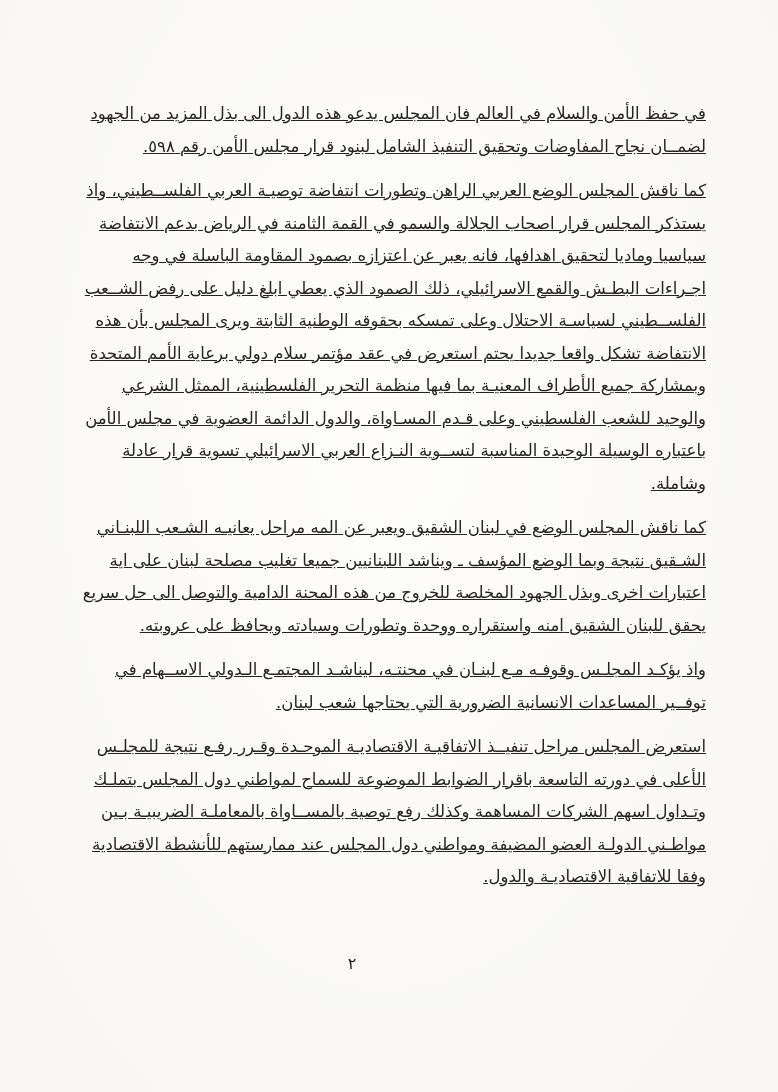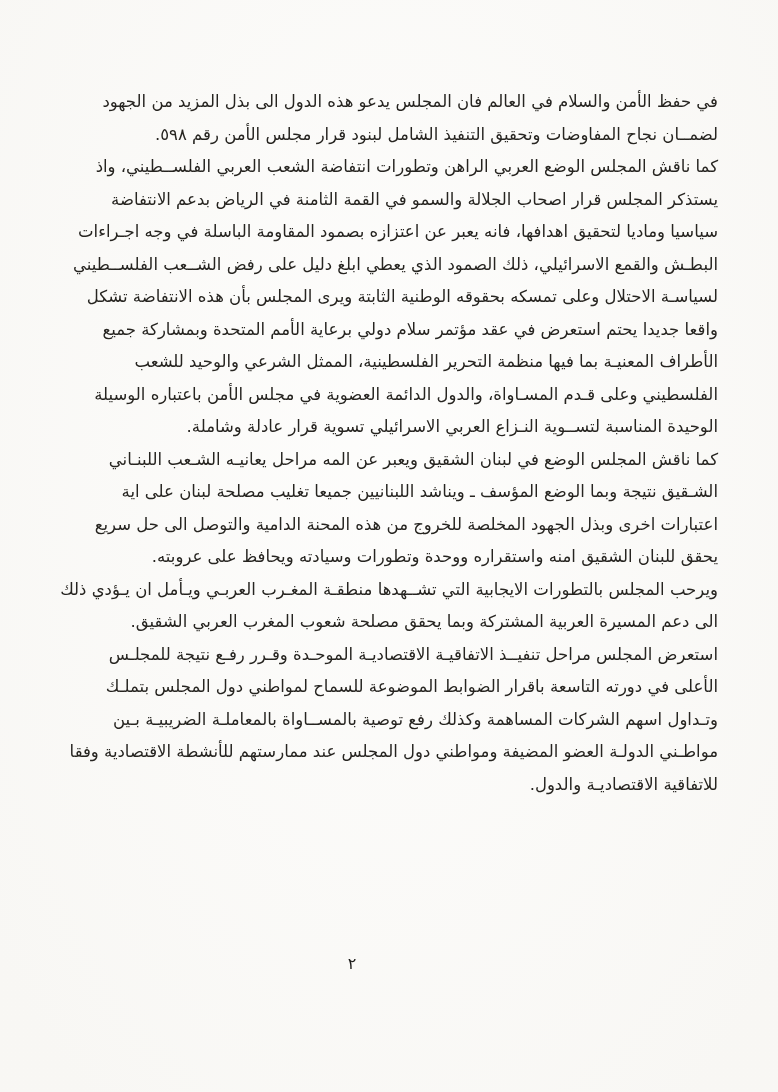--- a/index.html
+++ b/index.html
@@ -24,22 +24,23 @@
   .text-block {
     position: absolute;
     top: 86px;
     right: 60px;
     width: 658px;
     direction: rtl;
     color: #262420;
     font-size: 16.5px;
   }
   .para {
-    margin: 0;
+    margin: 12px;
     padding: 0;
+    text-decoration: underline;
   }
   .line {
     height: 32.5px;
     line-height: 32.5px;
     overflow: hidden;
     text-align: justify;
     text-align-last: justify;
     white-space: normal;
     letter-spacing: 0.1px;
   }
@@ -67,43 +68,43 @@
 <div class="page">
 
   <div class="text-block">
 
     <p class="para">
       <span class="line">في حفظ الأمن والسلام في العالم فان المجلس يدعو هذه الدول الى بذل المزيد من الجهود لضمــان</span>
       <span class="line end">نجاح المفاوضات وتحقيق التنفيذ الشامل لبنود قرار مجلس الأمن رقم ٥٩٨.</span>
     </p>
 
     <p class="para indent">
-      <span class="line first">كما ناقش المجلس الوضع العربي الراهن وتطورات انتفاضة الشعب العربي الفلســطيني، واذ</span>
+      <span class="line first">كما ناقش المجلس الوضع العربي الراهن وتطورات انتفاضة توصيـة العربي الفلســطيني، واذ</span>
       <span class="line">يستذكر المجلس قرار اصحاب الجلالة والسمو في القمة الثامنة في الرياض بدعم الانتفاضة سياسيا</span>
       <span class="line">وماديا لتحقيق اهدافها، فانه يعبر عن اعتزازه بصمود المقاومة الباسلة في وجه اجـراءات البطـش</span>
       <span class="line">والقمع الاسرائيلي، ذلك الصمود الذي يعطي ابلغ دليل على رفض الشــعب الفلســطيني لسياسـة</span>
       <span class="line">الاحتلال وعلى تمسكه بحقوقه الوطنية الثابتة ويرى المجلس بأن هذه الانتفاضة تشكل واقعا جديدا</span>
       <span class="line">يحتم استعرض في عقد مؤتمر سلام دولي برعاية الأمم المتحدة وبمشاركة جميع الأطراف المعنيـة بما</span>
       <span class="line">فيها منظمة التحرير الفلسطينية، الممثل الشرعي والوحيد للشعب الفلسطيني وعلى قـدم المسـاواة،</span>
       <span class="line">والدول الدائمة العضوية في مجلس الأمن باعتباره الوسيلة الوحيدة المناسبة لتســوية النـزاع العربي</span>
       <span class="line end">الاسرائيلي تسوية قرار عادلة وشاملة.</span>
     </p>
 
     <p class="para indent">
       <span class="line first">كما ناقش المجلس الوضع في لبنان الشقيق ويعبر عن المه مراحل يعانيـه الشـعب اللبنـاني الشـقيق</span>
       <span class="line">نتيجة وبما الوضع المؤسف ـ ويناشد اللبنانيين جميعا تغليب مصلحة لبنان على اية اعتبارات اخرى</span>
       <span class="line">وبذل الجهود المخلصة للخروج من هذه المحنة الدامية والتوصل الى حل سريع يحقق للبنان الشقيق</span>
       <span class="line end">امنه واستقراره ووحدة وتطورات وسيادته ويحافظ على عروبته.</span>
     </p>
 
+    <p class="para indent">
+      <span class="line first">واذ يؤكـد المجلـس وقوفـه مـع لبنـان في محنتـه، ليناشـد المجتمـع الـدولي الاســهام في توفــير</span>
+      <span class="line end">المساعدات الانسانية الضرورية التي يحتاجها شعب لبنان.</span>
+    </p>
 
-    <p class="para indent">
-      <span class="line first">ويرحب المجلس بالتطورات الايجابية التي تشــهدها منطقـة المغـرب العربـي ويـأمل ان يـؤدي</span>
-      <span class="line end">ذلك الى دعم المسيرة العربية المشتركة وبما يحقق مصلحة شعوب المغرب العربي الشقيق.</span>
-    </p>
 
     <p class="para indent">
       <span class="line first">استعرض المجلس مراحل تنفيــذ الاتفاقيـة الاقتصاديـة الموحـدة وقـرر رفـع نتيجة للمجلـس</span>
       <span class="line">الأعلى في دورته التاسعة باقرار الضوابط الموضوعة للسماح لمواطني دول المجلس بتملـك وتـداول</span>
       <span class="line">اسهم الشركات المساهمة وكذلك رفع توصية بالمســاواة بالمعاملـة الضريبيـة بـين مواطـني الدولـة</span>
       <span class="line">العضو المضيفة ومواطني دول المجلس عند ممارستهم للأنشطة الاقتصادية وفقا للاتفاقية الاقتصاديـة</span>
       <span class="line end">والدول.</span>
     </p>
 
   </div>

